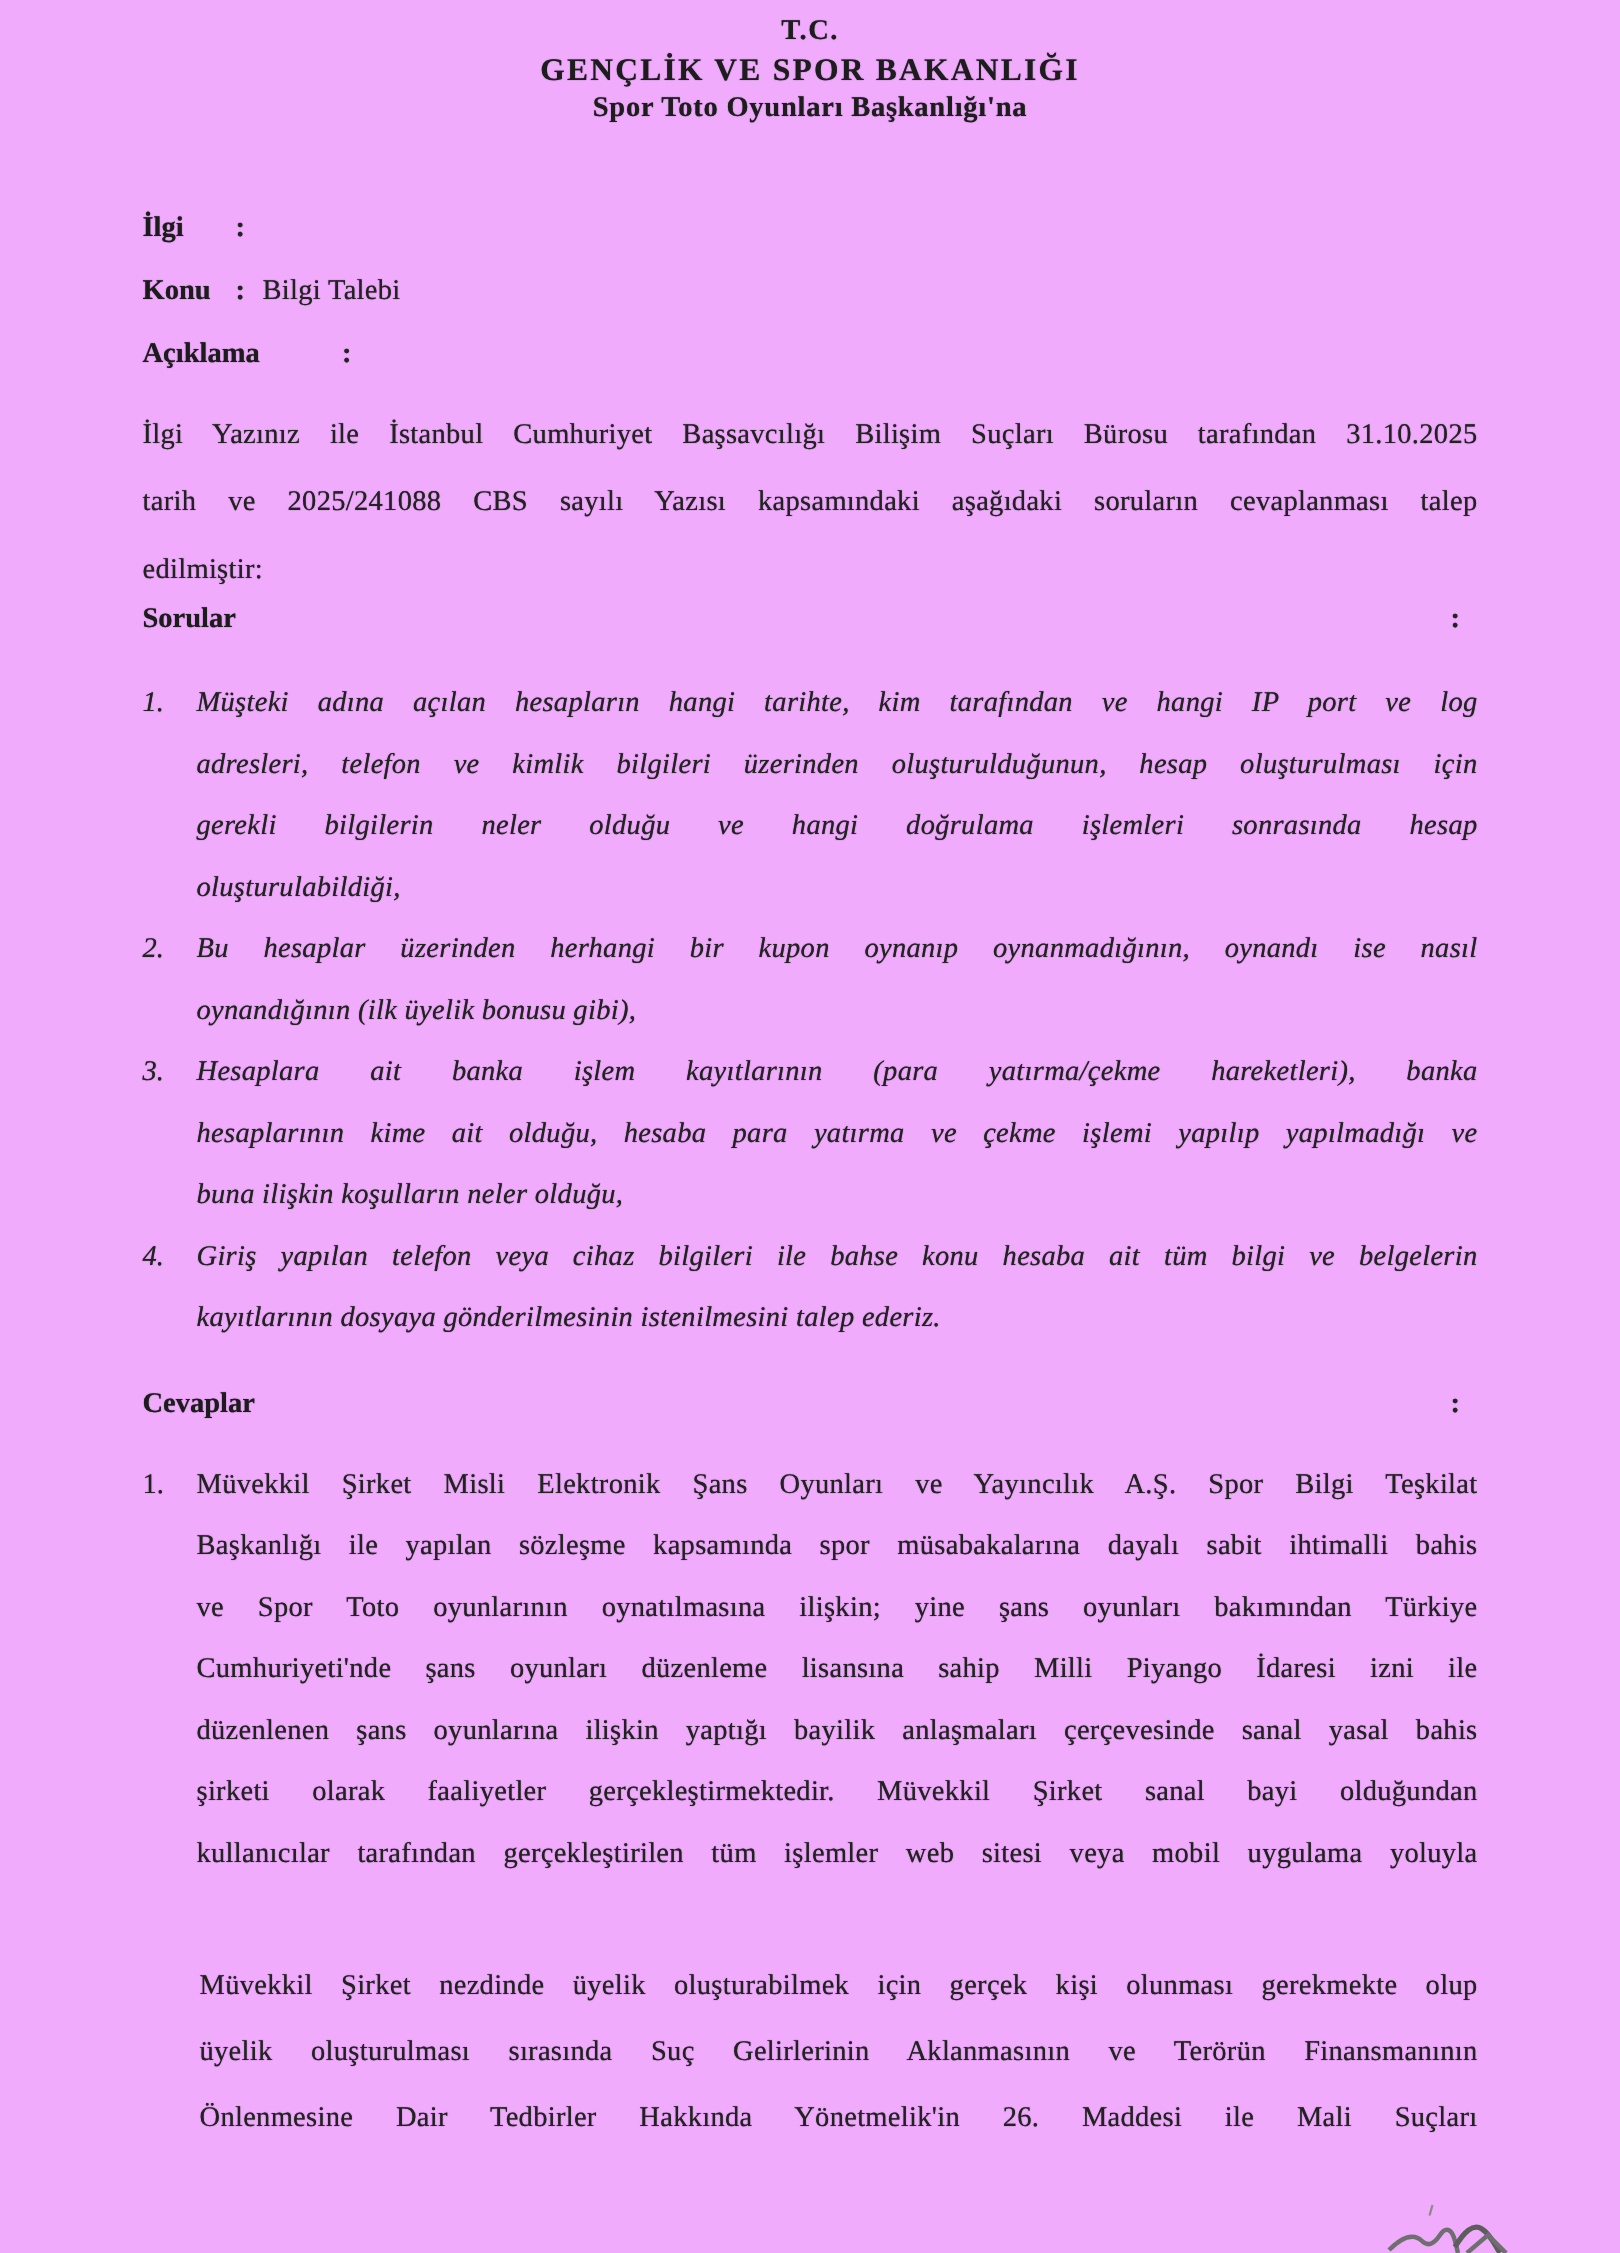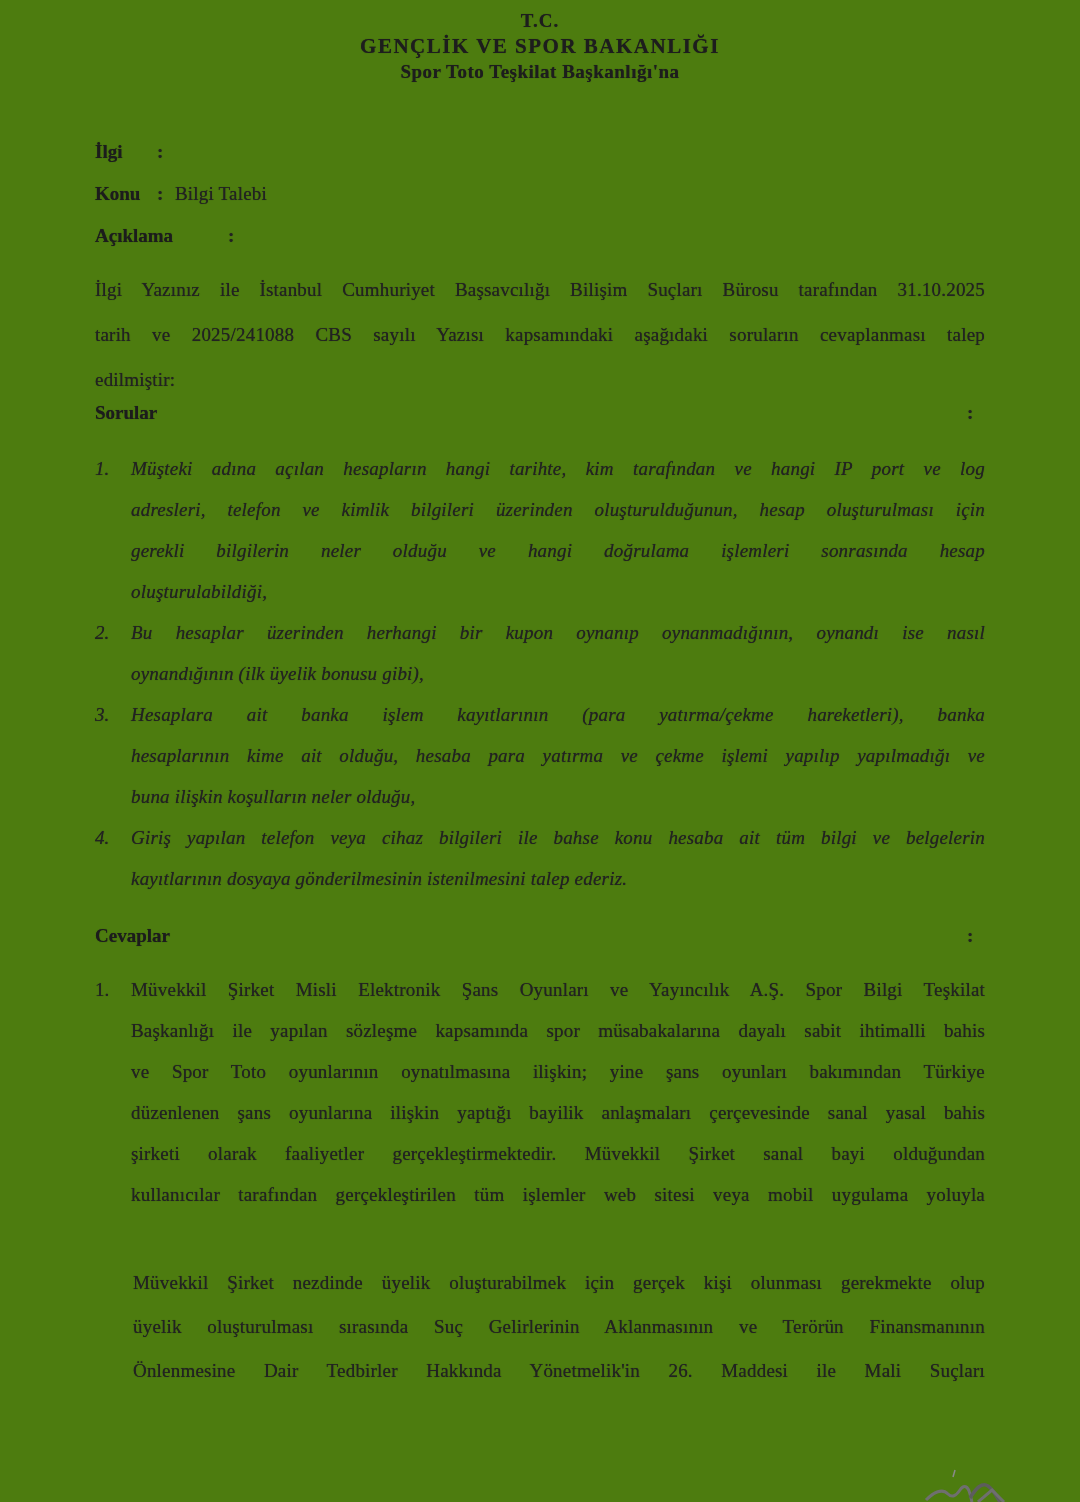--- a/index.html
+++ b/index.html
@@ -1,20 +1,20 @@
 <!DOCTYPE html>
 <html><head>
 <meta charset="utf-8">
 <style>
   html, body { margin: 0; padding: 0; background: #ffffff; }
   .page {
     position: relative;
     width: 1080px;
     height: 1502px;
-    background: #4d7c0f;
+    background: #f0abfc;
     overflow: hidden;
     font-family: "Liberation Serif", serif;
     color: #222222;
     text-shadow: 0 0 0.7px rgba(30,30,30,0.8);
   }
   .content {
     position: absolute;
     left: 95px;
     top: 8px;
     width: 890px;
@@ -53,21 +53,21 @@
 </style>
 </head>
 <body>
 
 <div class="page">
   <div class="content">
 
     <div class="doc-header">
       <div class="h1">T.C.</div>
       <div class="h2">GENÇLİK VE SPOR BAKANLIĞI</div>
-      <div class="h3">Spor Toto Teşkilat Başkanlığı'na</div>
+      <div class="h3">Spor Toto Oyunları Başkanlığı'na</div>
     </div>
 
     <div class="meta-block">
       <div class="meta-row">
         <span class="meta-label w-sm">İlgi</span>
         <span class="meta-colon">:</span>
       </div>
       <div class="meta-row">
         <span class="meta-label w-sm">Konu</span>
         <span class="meta-colon">:</span>
@@ -134,20 +134,21 @@
       <span class="meta-colon">:</span>
     </div>
 
     <div class="a-list">
       <div class="list-item">
         <div class="num">1.</div>
         <div class="item-lines">
           <div class="line just">Müvekkil Şirket Misli Elektronik Şans Oyunları ve Yayıncılık A.Ş. Spor Bilgi Teşkilat</div>
           <div class="line just">Başkanlığı ile yapılan sözleşme kapsamında spor müsabakalarına dayalı sabit ihtimalli bahis</div>
           <div class="line just">ve Spor Toto oyunlarının oynatılmasına ilişkin; yine şans oyunları bakımından Türkiye</div>
+          <div class="line just">Cumhuriyeti'nde şans oyunları düzenleme lisansına sahip Milli Piyango İdaresi izni ile</div>
           <div class="line just">düzenlenen şans oyunlarına ilişkin yaptığı bayilik anlaşmaları çerçevesinde sanal yasal bahis</div>
           <div class="line just">şirketi olarak faaliyetler gerçekleştirmektedir. Müvekkil Şirket sanal bayi olduğundan</div>
           <div class="line just">kullanıcılar tarafından gerçekleştirilen tüm işlemler web sitesi veya mobil uygulama yoluyla</div>
         </div>
       </div>
     </div>
 
     <div class="para2">
       <div class="line just">Müvekkil Şirket nezdinde üyelik oluşturabilmek için gerçek kişi olunması gerekmekte olup</div>
       <div class="line just">üyelik oluşturulması sırasında Suç Gelirlerinin Aklanmasının ve Terörün Finansmanının</div>

